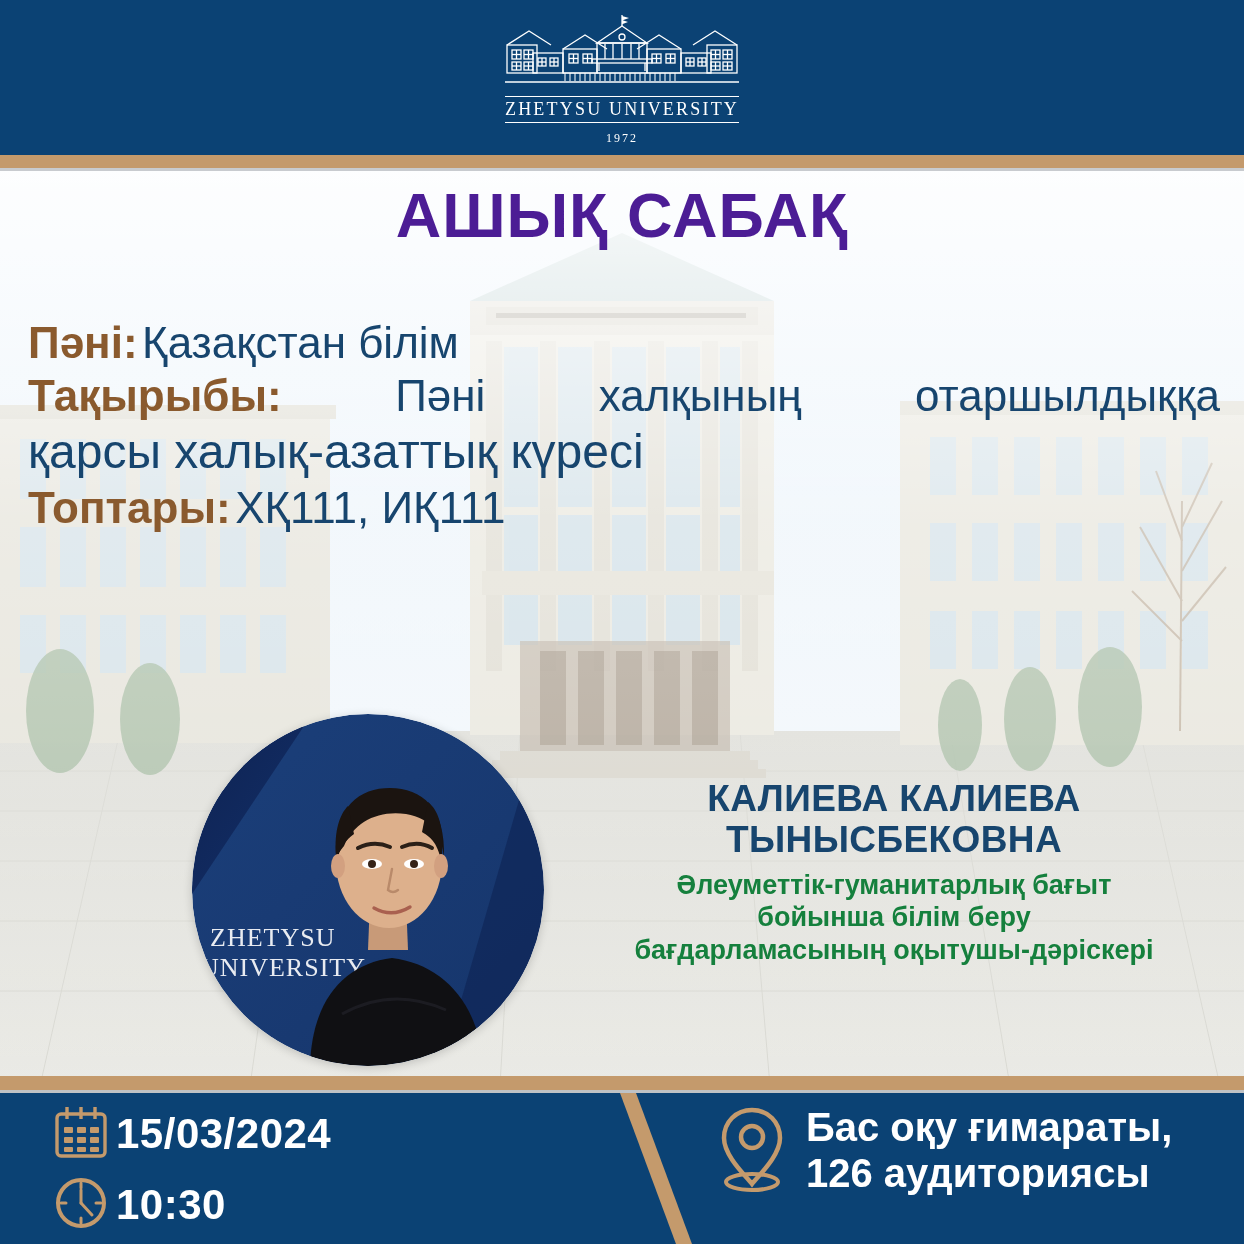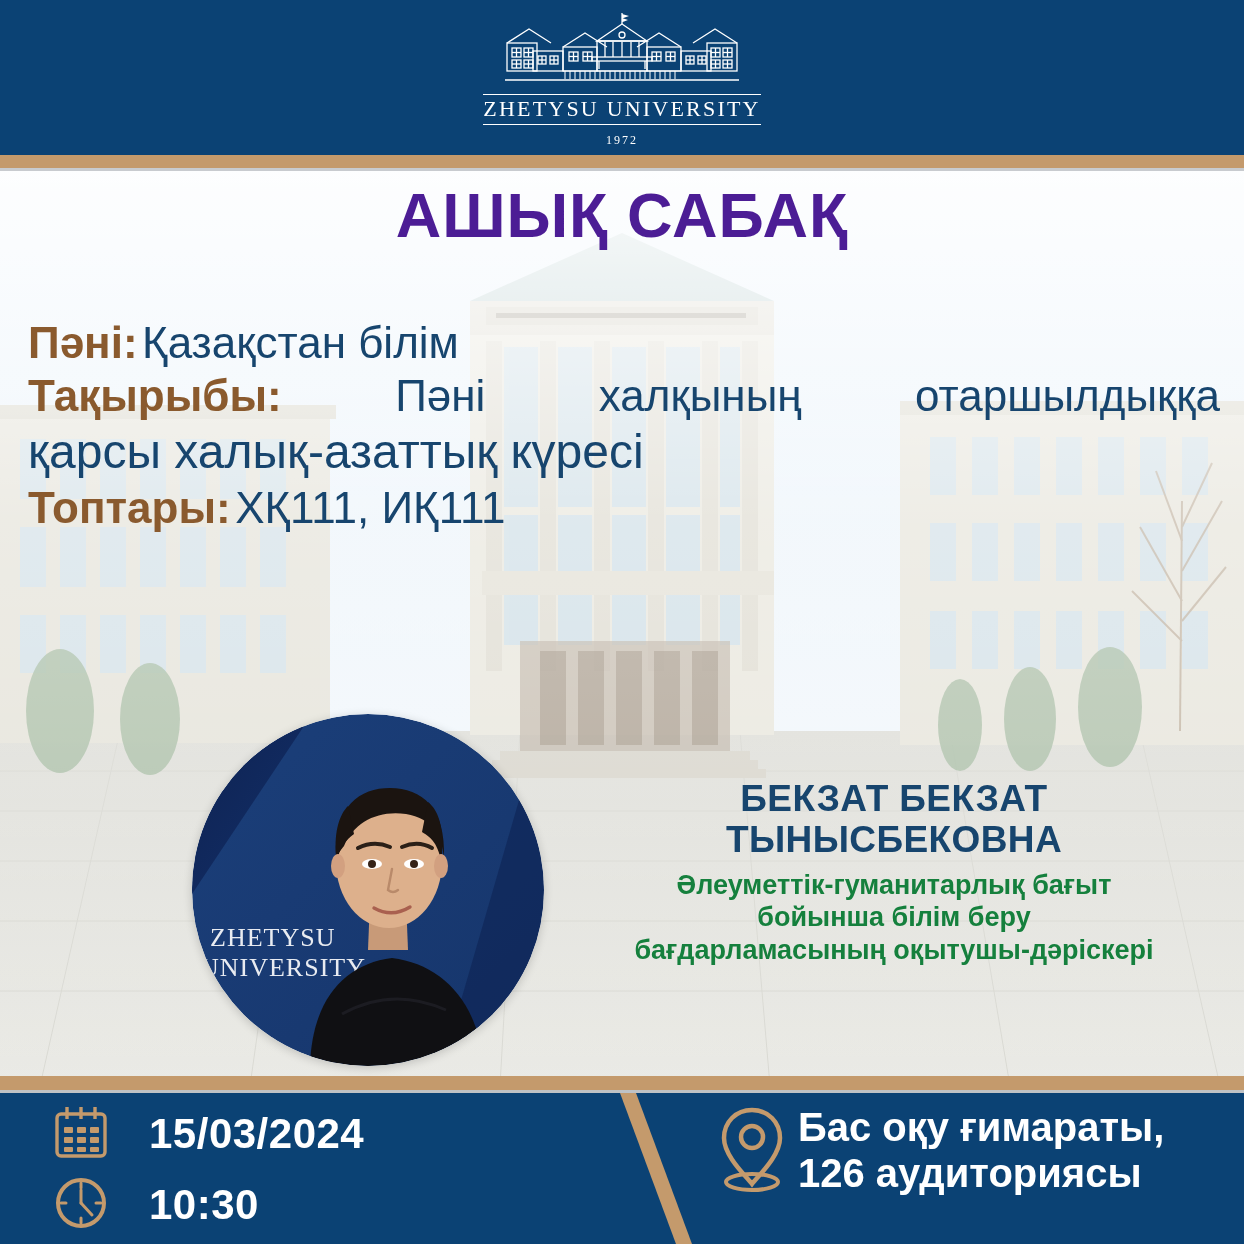--- a/index.html
+++ b/index.html
@@ -19,21 +19,21 @@
   
   .header{
     position:absolute; left:0; top:0; width:1244px; height:155px;
     background:#0b4274;
     display:flex; align-items:center; justify-content:center;
   }
   .logo-wrap{ display:flex; flex-direction:column; align-items:center; gap:2px; margin-top:4px;}
   .logo-building{ display:block; }
   .logo-name{
     color:#ffffff; font-family:"Liberation Serif", serif;
-    font-size:22px; letter-spacing:2.2px; line-height:1;
+    font-size:18px; letter-spacing:2.2px; line-height:1;
     padding:3px 0 4px 0;
     border-top:1.6px solid #ffffff; border-bottom:1.6px solid #ffffff;
     margin-top:9px;
   }
   .logo-year{
     color:#ffffff; font-family:"Liberation Serif", serif;
     font-size:12px; letter-spacing:2px; margin-top:6px;
   }
   .header-stripe{
     position:absolute; left:0; top:155px; width:1244px; height:13px;
@@ -106,25 +106,25 @@
     background:#8f8f8f; opacity:.5;
   }
   .footer{
     position:absolute; left:0; top:1093px; width:1244px; height:151px;
     background:#0b4274;
   }
   .footer-divider{ position:absolute; left:0; top:0; }
   .foot-left{
     position:absolute; left:52px; top:1098px; width:560px;
   }
-  .foot-row{ display:flex; align-items:center; gap:39px; height:71px; }
+  .foot-row{ display:flex; align-items:center; gap:6px; height:71px; }
   .foot-text{ color:#ffffff; font-size:42px; font-weight:bold; letter-spacing:.5px; }
   .foot-right{
     position:absolute; left:716px; top:1102px; width:520px;
-    display:flex; align-items:center; gap:10px;
+    display:flex; align-items:center; gap:18px;
   }
   .foot-right-text{
     color:#ffffff; font-size:40px; font-weight:bold; line-height:1.16;
   }
 </style>
 </head>
 <body>
 
 <div class="poster">
 
@@ -486,21 +486,21 @@
         <path d="M200 155 L196 176 q5 4 10 0" stroke="#b98a6a" stroke-width="2.4" fill="none" stroke-linecap="round"></path>
 
         <path d="M182 194 q18 10 36 -1" stroke="#a9604f" stroke-width="3.4" fill="none" stroke-linecap="round"></path>
 
         <path d="M150 300 q50 -28 104 -4" stroke="#1c1c22" stroke-width="3" fill="none"></path>
       </g>
     </svg>
   </div>
 
   <div class="speaker">
-    <div class="speaker-name">БЕКЗАТ БЕКЗАТ</div>
+    <div class="speaker-name">КАЛИЕВА КАЛИЕВА</div>
     <div class="speaker-name">ТЫНЫСБЕКОВНА</div>
     <div class="speaker-role">Әлеуметтік-гуманитарлық бағыт</div>
     <div class="speaker-role" style="margin-top:0">бойынша білім беру</div>
     <div class="speaker-role" style="margin-top:0">бағдарламасының оқытушы-дәріскері</div>
   </div>
 
   <div class="footer-stripe"></div>
   <div class="footer-stripe-shadow"></div>
   <div class="footer">
     <svg class="footer-divider" width="1244" height="151" viewBox="0 0 1244 151">

